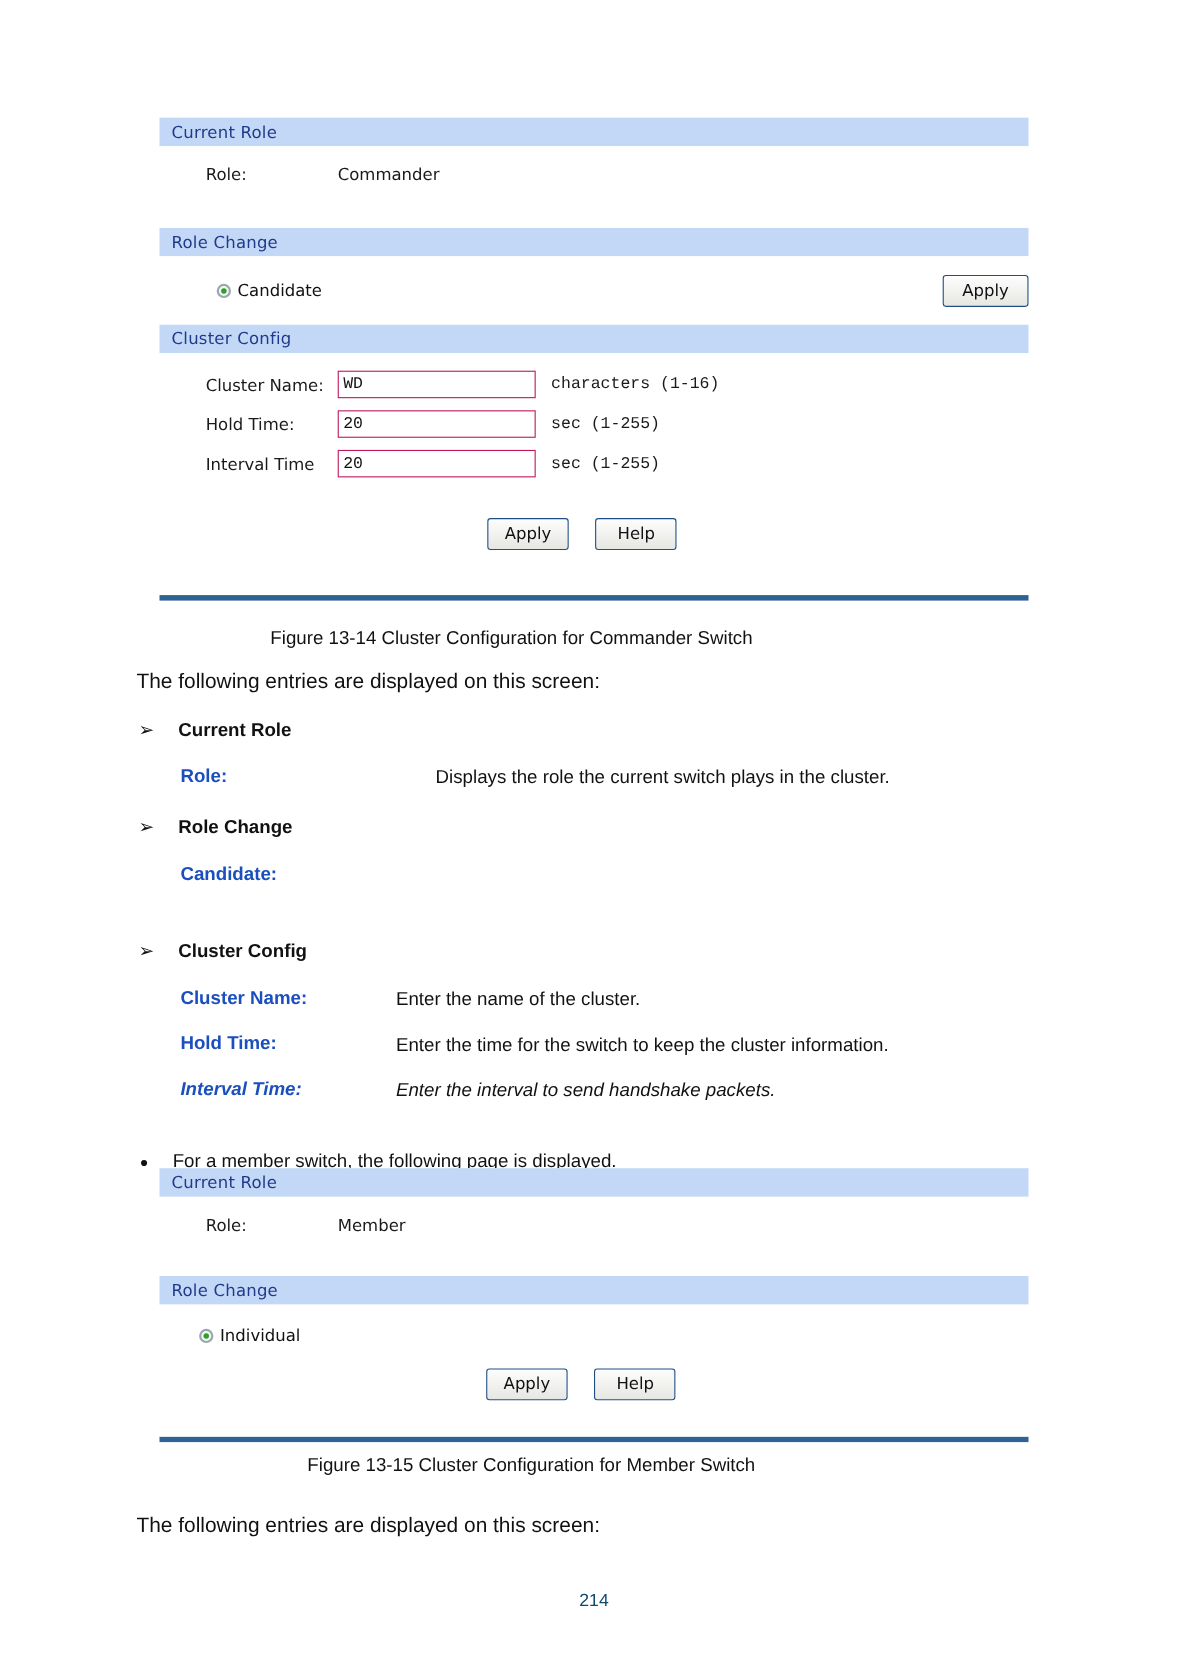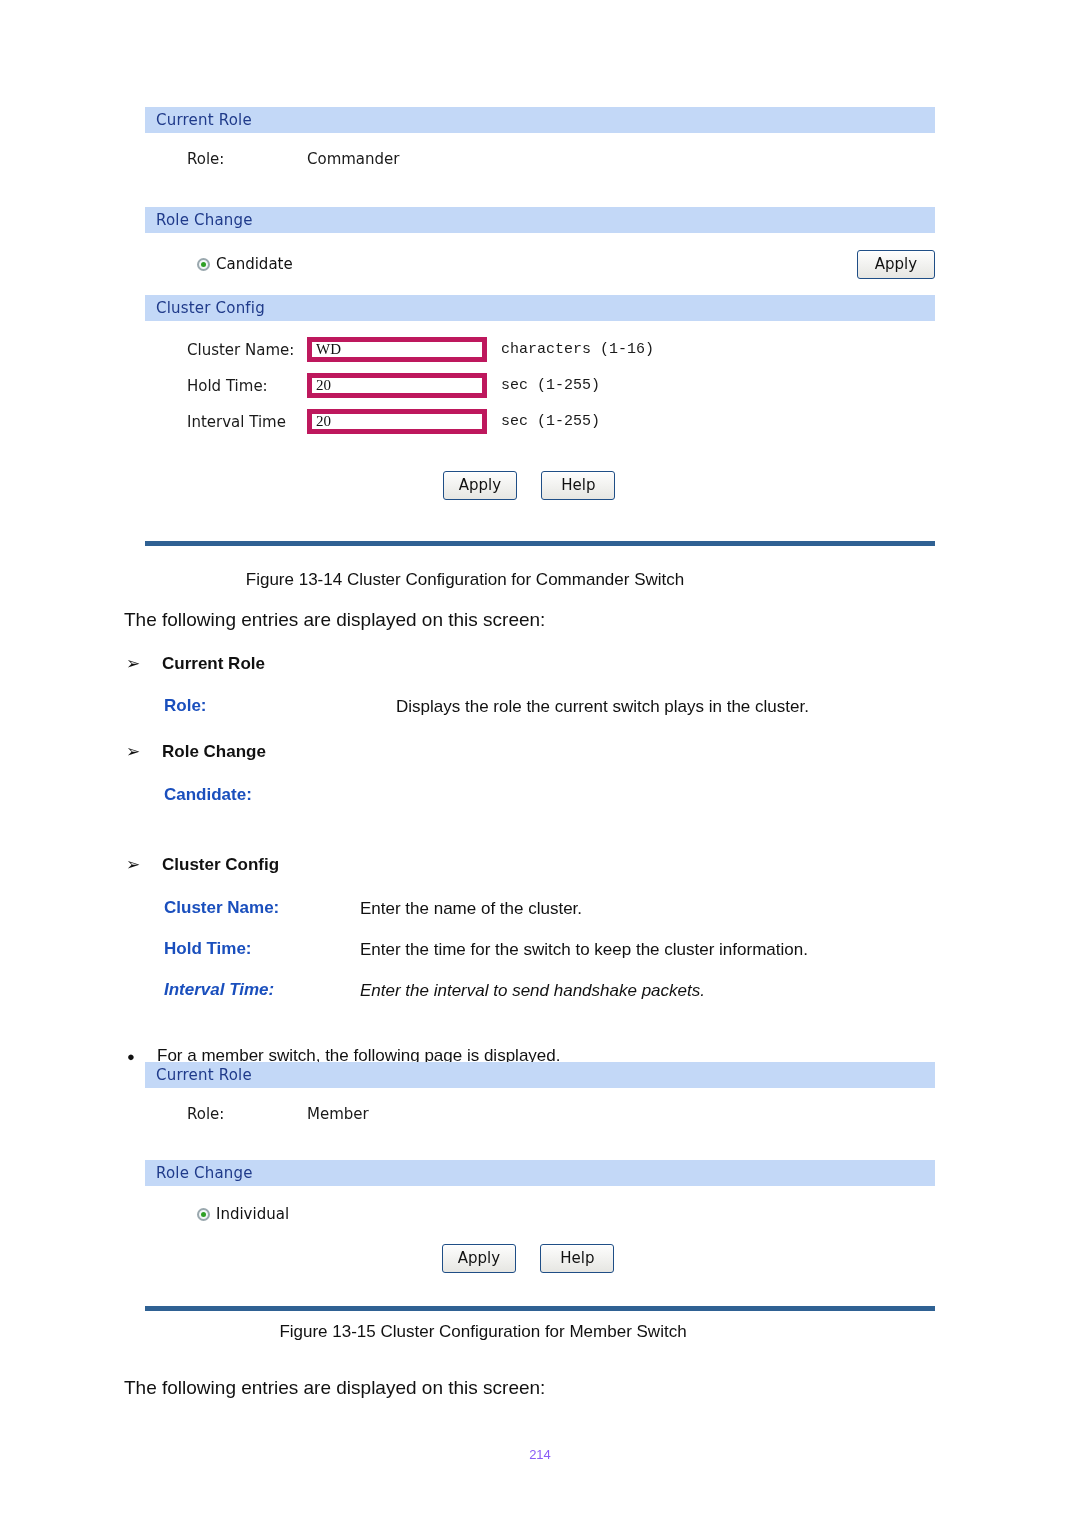--- a/index.html
+++ b/index.html
@@ -39,24 +39,24 @@
     font-family: "DejaVu Sans", sans-serif;
     color: #1a1a1a;
     white-space: nowrap;
   }
   .ui-label { width: 162px; padding-left: 42px; }
   .ui-value { }
 
   .ui-input {
     width: 180px;
     height: 25px;
-    border: 5px solid #be185d;
+    border: 1px solid #be185d;
     background: #ffffff;
     font-size: 15px;
-    font-family: Liberation Serif, serif;
+    font-family: Liberation Mono, monospace;
     color: #111;
     padding: 0 4px;
     line-height: 23px;
     outline: none;
   }
   .ui-hint { margin-left: 14px; font-size: 15px; font-family: Liberation Mono, monospace; color: #1a1a1a; }
 
   
   .radio-wrap { display: inline-flex; align-items: center; white-space: nowrap; }
   .radio-dot {
@@ -146,23 +146,23 @@
     font-size: 17px;
     font-family: "Liberation Sans", sans-serif;
     color: #111;
     white-space: nowrap;
   }
   .bullet-item .dot { display: inline-block; width: 30px; }
   .page-num {
     position: absolute;
     width: 1080px;
     text-align: center;
-    font-size: 13px;
-    font-family: "Liberation Sans", sans-serif;
-    color: #8b5cf6;
+    font-size: 16px;
+    font-family: "Liberation Sans", sans-serif;
+    color: #0c4a6e;
   }
 </style>
 </head>
 <body>
 
 <div class="page">
 
   <div class="ui-panel" style="top:107px;">
 
     <div class="ui-section-head">
@@ -271,21 +271,21 @@
       <div class="ui-row" style="padding-top:17px;">
         <div class="ui-label">Role:</div>
         <div class="ui-value">Member</div>
       </div>
     </div>
 
     <div class="ui-section-head">
       <span>Role Change</span>
     </div>
     <div class="ui-body" style="height:120px;">
-      <div style="position:absolute;left:52px;top:19px;" class="radio-wrap">
+      <div style="position:absolute;left:36px;top:19px;" class="radio-wrap">
         <span class="radio-dot"></span>
         <span class="radio-label">Individual</span>
       </div>
       <div style="position:absolute;left:297px;top:58px;">
         <span class="btn">Apply</span>
         <span class="btn" style="margin-left:20px;">Help</span>
       </div>
     </div>
 
     <div class="ui-footline"></div>

